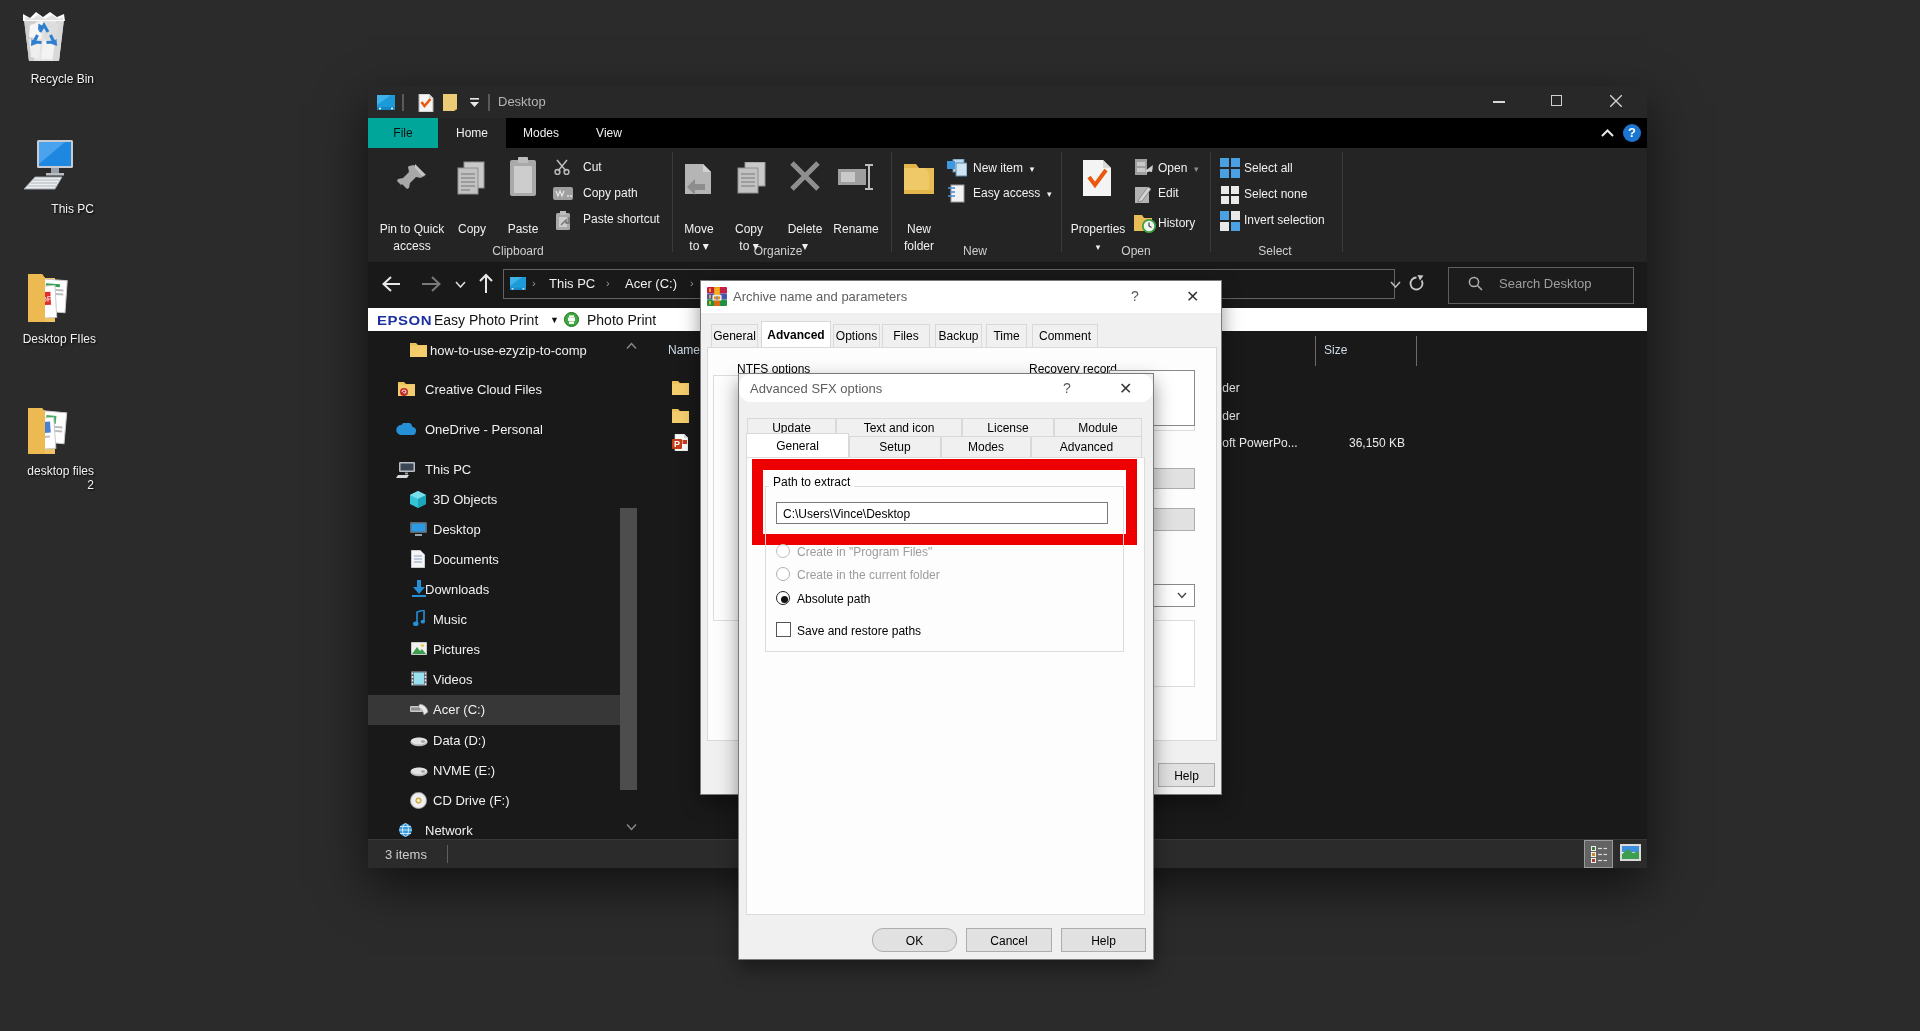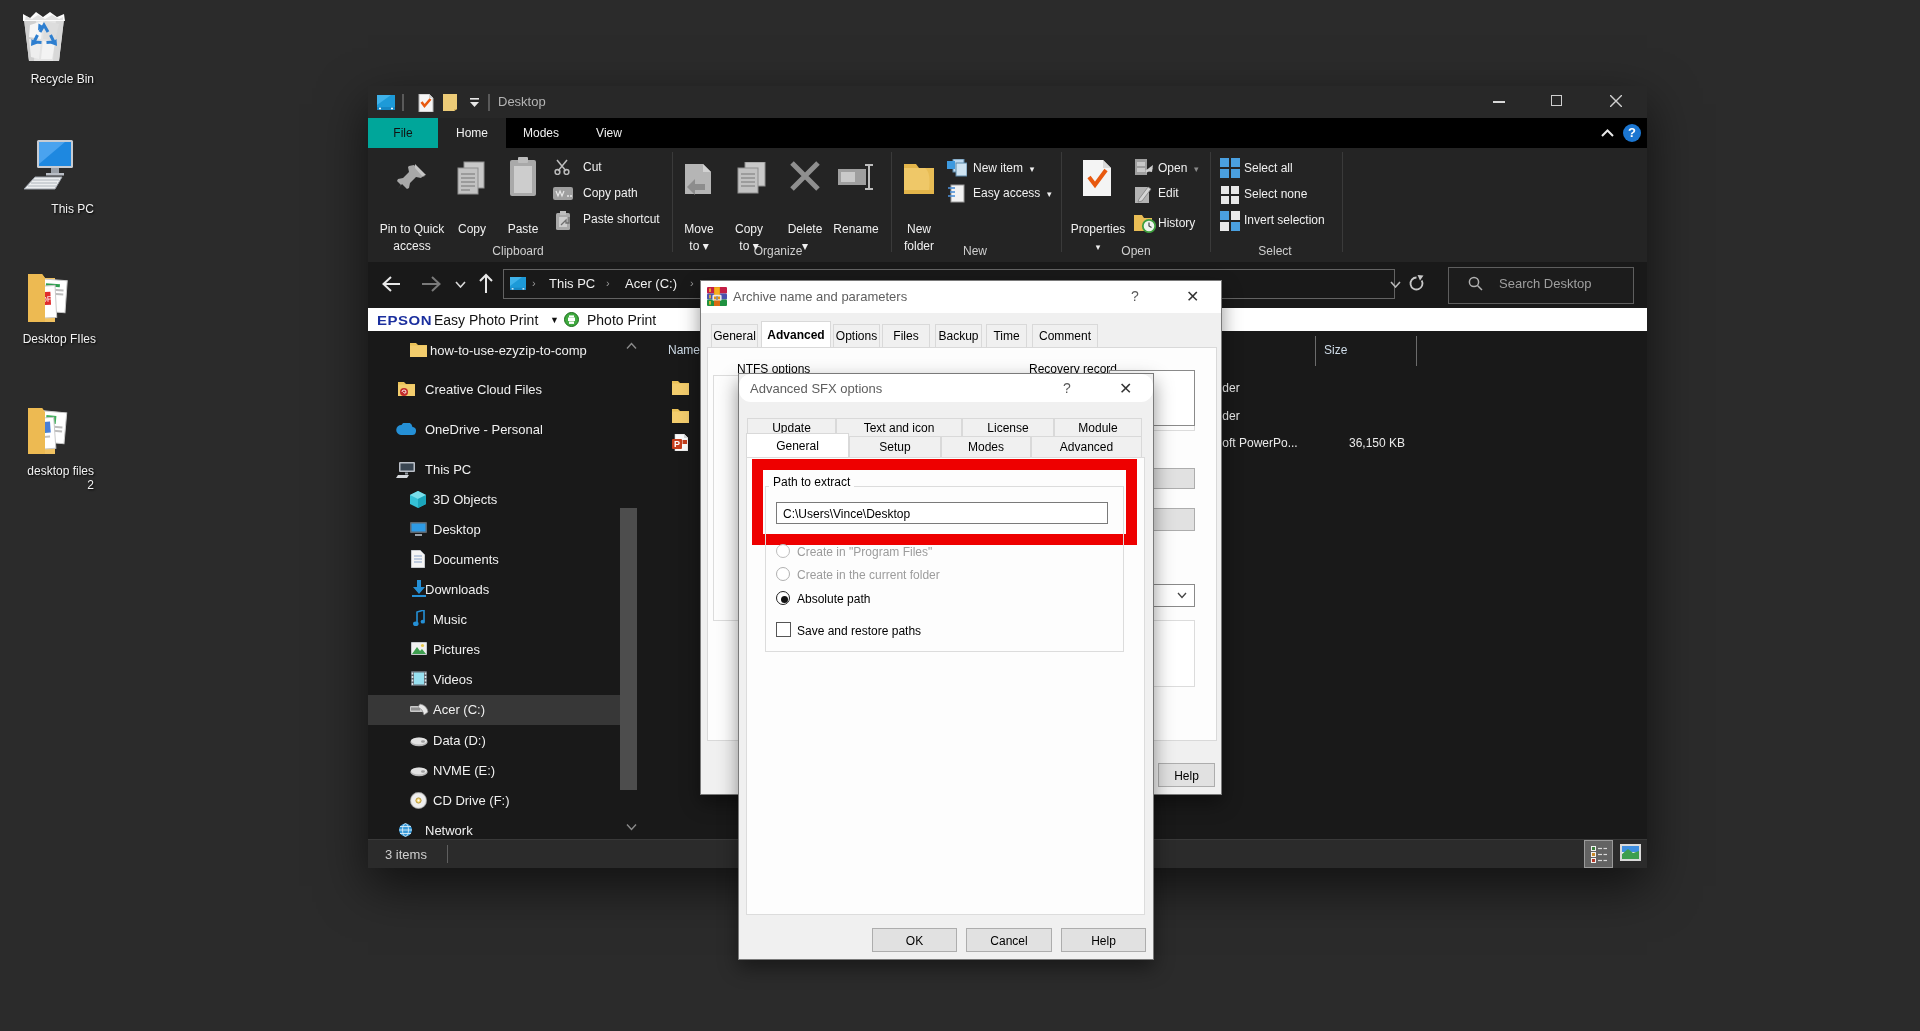--- a/index.html
+++ b/index.html
@@ -708,16 +708,16 @@
   <div class="ab" style="left:58px; top:171px; color:#9c9c9c;">Create in "Program Files"</div>
   <div class="ab" style="left:37px; top:193px; width:14px; height:14px; border-radius:50%; border:1px solid #b0b0b0; background:#fff;"></div>
   <div class="ab" style="left:58px; top:194px; color:#9c9c9c;">Create in the current folder</div>
   <div class="ab" style="left:37px; top:217px; width:14px; height:14px; border-radius:50%; border:1.5px solid #222; background:#fff;"></div>
   <div class="ab" style="left:41.5px; top:221.5px; width:7px; height:7px; border-radius:50%; background:#111;"></div>
   <div class="ab" style="left:58px; top:218px; color:#000;">Absolute path</div>
 
   <div class="ab" style="left:37px; top:248px; width:15px; height:15px; border:1px solid #555; background:#fff;"></div>
   <div class="ab" style="left:58px; top:250px; color:#000;">Save and restore paths</div>
 
-  <div class="btn" style="left:133px; top:554px; width:85px; height:24px; line-height:24px;">OK</div>
+  <div class="btn" style="left:133px; top:554px; width:85px; height:24px; line-height:24px;border-radius:11px;">OK</div>
   <div class="btn" style="left:227px; top:554px; width:86px; height:24px; line-height:24px;">Cancel</div>
   <div class="btn" style="left:322px; top:554px; width:85px; height:24px; line-height:24px;">Help</div>
 </div>
 
 </body></html>

